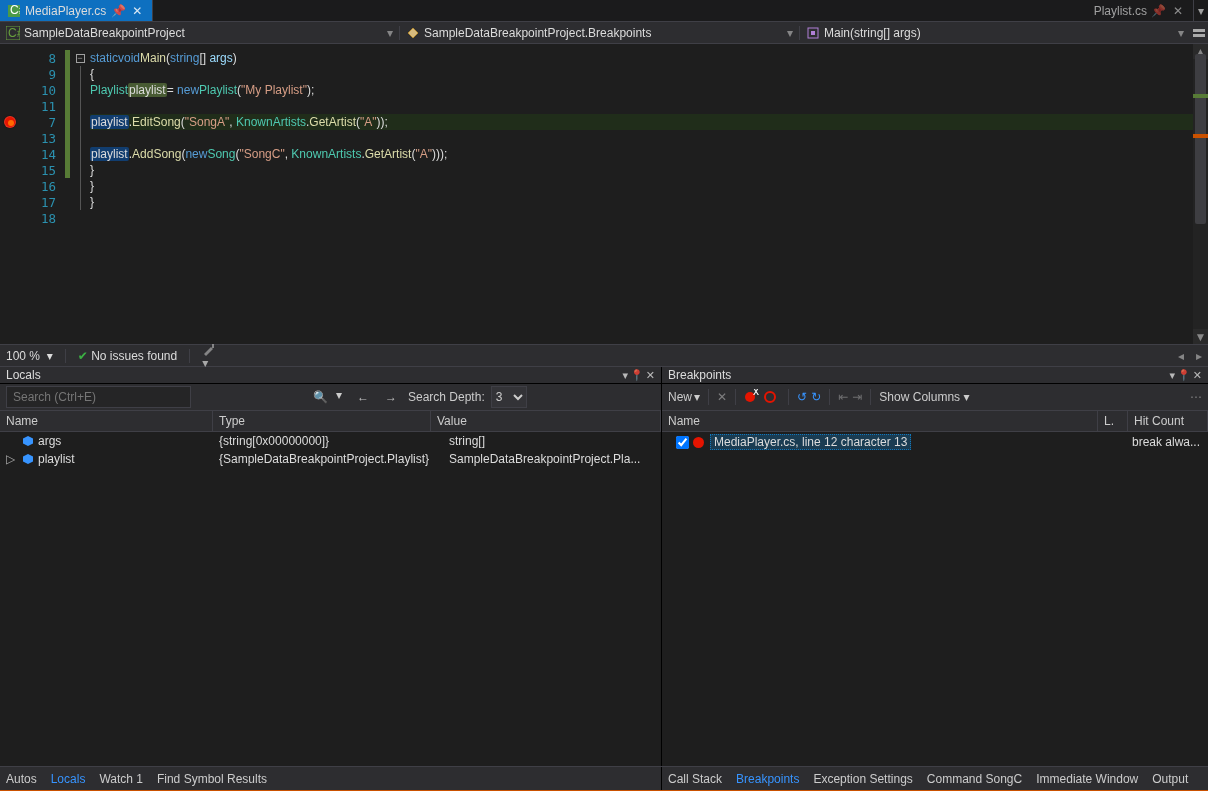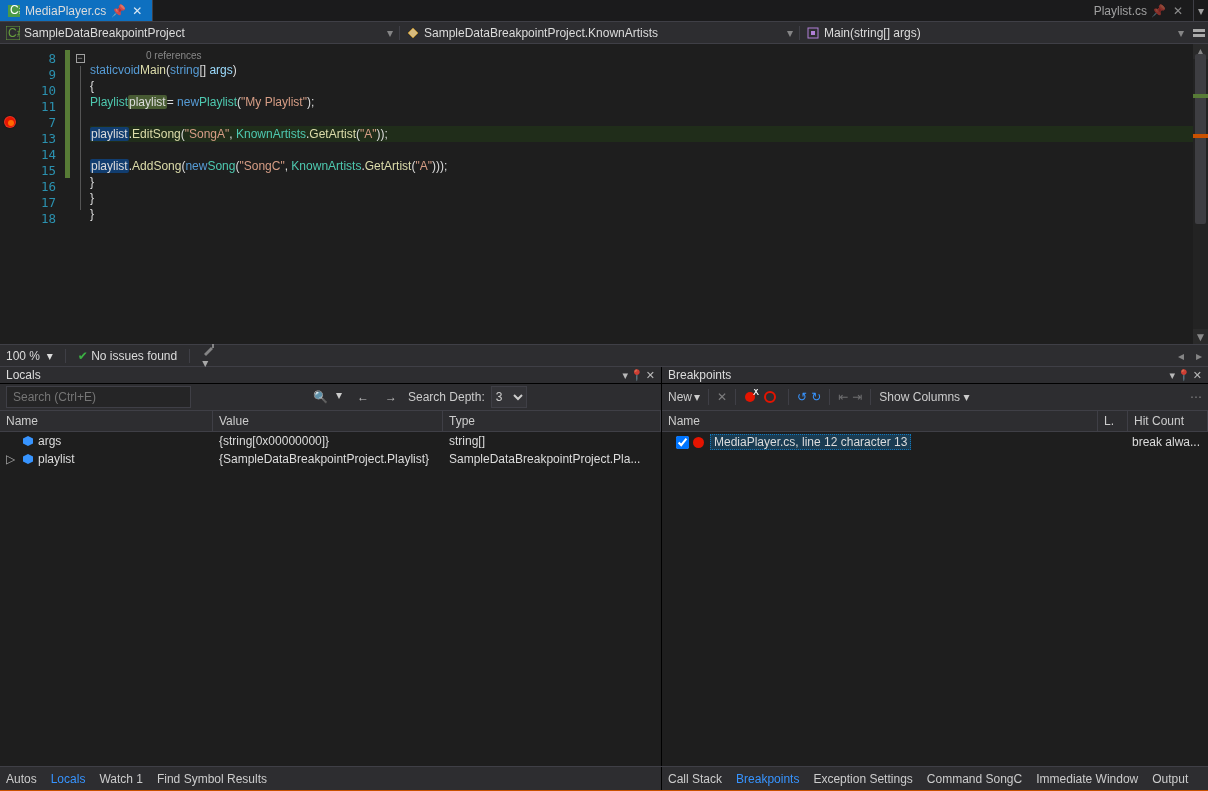--- a/index.html
+++ b/index.html
@@ -164,21 +164,21 @@
         <rect width="14" height="14" fill="none" stroke="#68a03d"></rect>
         <text x="2" y="11" font-size="9" fill="#68a03d">C#</text>
       </svg>
     <span>SampleDataBreakpointProject</span>
     <span class="dd">▾</span>
   </div>
   <div class="crumb">
     <svg width="14" height="14">
         <path d="M2 7 L7 2 L12 7 L7 12 Z" fill="#d7ba7d" stroke="#b08830"></path>
       </svg>
-    <span>SampleDataBreakpointProject.KnownArtists</span>
+    <span>SampleDataBreakpointProject.Breakpoints</span>
     <span class="dd">▾</span>
   </div>
   <div class="crumb">
     <svg width="14" height="14">
         <rect x="2" y="2" width="10" height="10" fill="none" stroke="#b180d7"></rect>
         <rect x="5" y="5" width="4" height="4" fill="#b180d7"></rect>
       </svg>
     <span>Main(string[] args)</span>
     <span class="dd">▾</span>
   </div>
@@ -265,21 +265,20 @@
       <div class="fold-row">
         <span class="fold-line"></span>
       </div>
       <div class="fold-row">
         <span class="fold-line"></span>
       </div>
       <div class="fold-row"></div>
     </div>
 
   <div class="code" id="code">
-     <div class="codelens">0 references</div>
   <div class="code-row">        <span class="kw">static</span> <span class="kw">void</span> <span class="me">Main</span><span class="pl">(</span><span class="kw">string</span><span class="pl">[] </span><span class="id">args</span><span class="pl">)</span></div>
       <div class="code-row">        <span class="pl">{</span></div>
       <div class="code-row">            <span class="ty">Playlist</span> <span class="hl-var">playlist</span> <span class="pl">= </span><span class="kw">new</span> <span class="ty">Playlist</span><span class="pl">(</span><span class="st">"My Playlist"</span><span class="pl">);</span></div>
       <div class="code-row"></div>
       <div class="code-row exec-line">            <span class="hl-ref">playlist</span><span class="pl">.</span><span class="me">EditSong</span><span class="pl">(</span><span class="st">"SongA"</span><span class="pl">, </span><span class="ty">KnownArtists</span><span class="pl">.</span><span class="me">GetArtist</span><span class="pl">(</span><span class="st">"A"</span><span class="pl">));</span></div>
       <div class="code-row"></div>
       <div class="code-row">            <span class="hl-ref">playlist</span><span class="pl">.</span><span class="me">AddSong</span><span class="pl">(</span><span class="kw">new</span> <span class="ty">Song</span><span class="pl">(</span><span class="st">"SongC"</span><span class="pl">, </span><span class="ty">KnownArtists</span><span class="pl">.</span><span class="me">GetArtist</span><span class="pl">(</span><span class="st">"A"</span><span class="pl">)));</span></div>
       <div class="code-row">        <span class="pl">}</span></div>
       <div class="code-row">    <span class="pl">}</span></div>
       <div class="code-row"><span class="pl">}</span></div>
@@ -326,22 +325,22 @@
         <span class="search-ico">🔍</span>
         <span class="clear-ico">▾</span>
       </div>
       <div class="btn">←</div>
       <div class="btn">→</div>
       <span class="label">Search Depth:</span>
       <select><option>3</option></select>
     </div>
     <div class="grid-head">
       <div style="width:213px">Name</div>
+      <div style="flex:1">Type</div>
       <div style="width:230px">Value</div>
-      <div style="flex:1">Type</div>
     </div>
     <div class="grid-body" id="locals-body">
         <div class="grid-row">
           <div class="cell-exp"></div>
           <div style="width:197px"><svg class="cube-ico" viewBox="0 0 12 12">
               <path d="M6 1 L11 3.5 L11 8.5 L6 11 L1 8.5 L1 3.5 Z" fill="#3794ff"></path>
             </svg>args</div>
           <div style="width:230px">{string[0x00000000]}</div>
           <div style="flex:1">string[]</div>
         </div>

